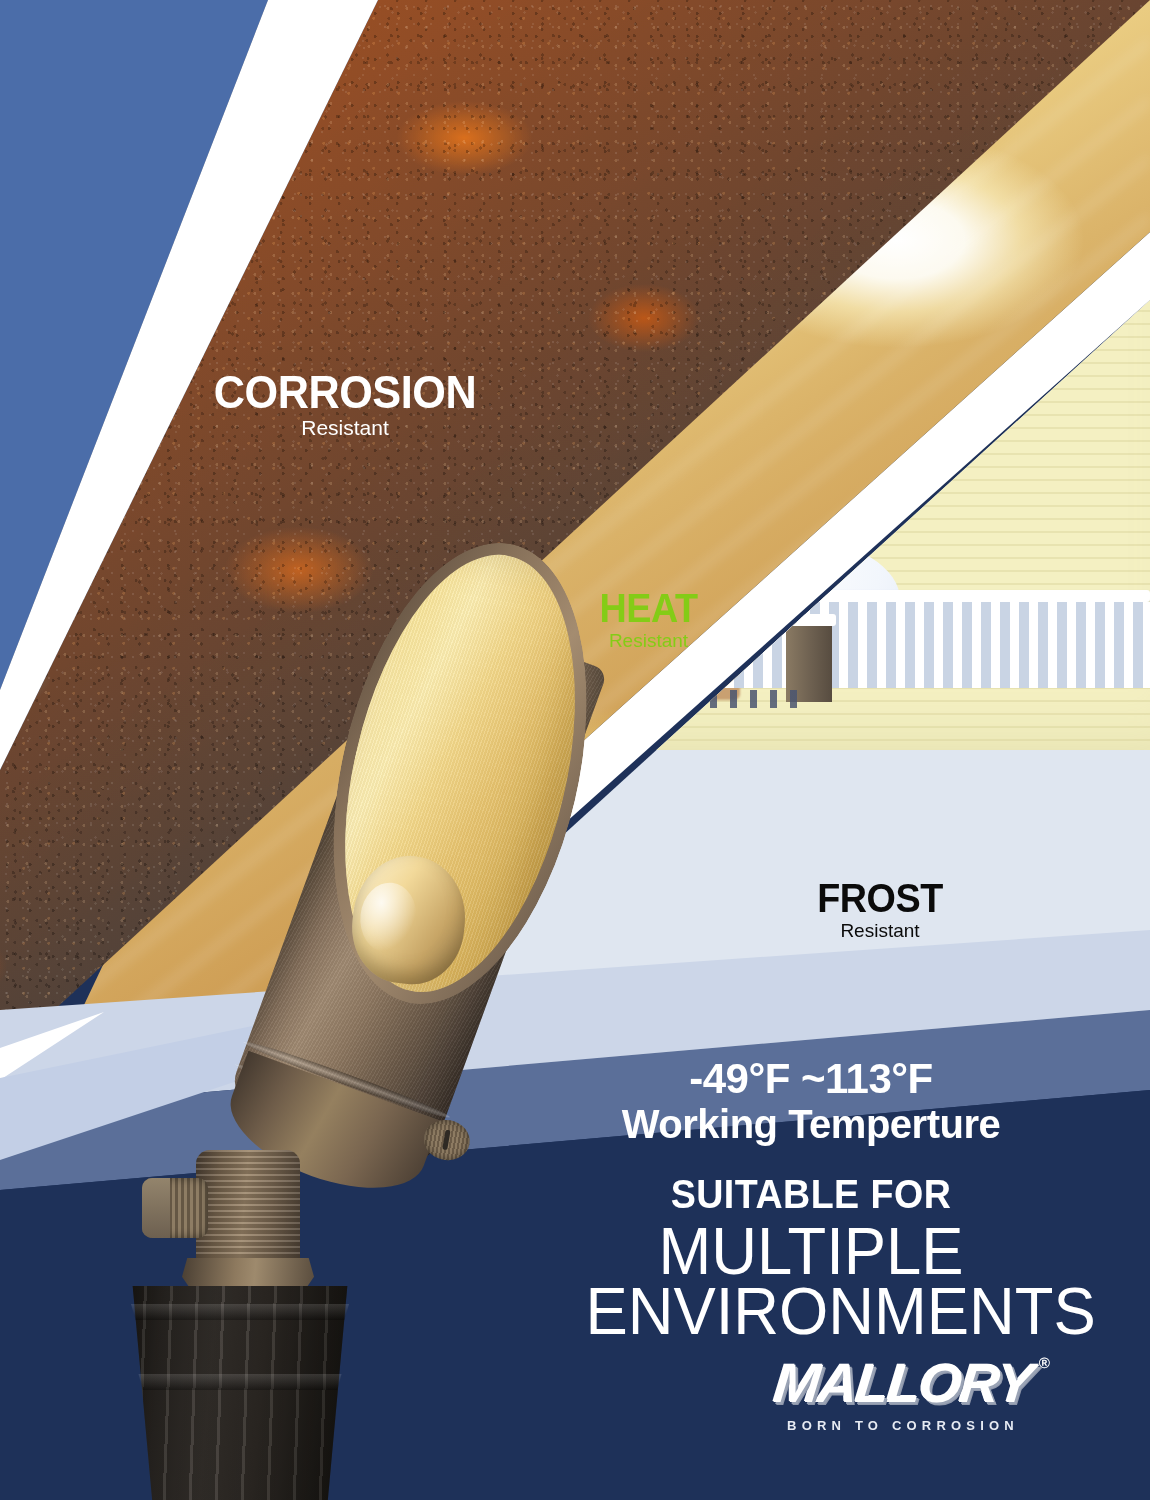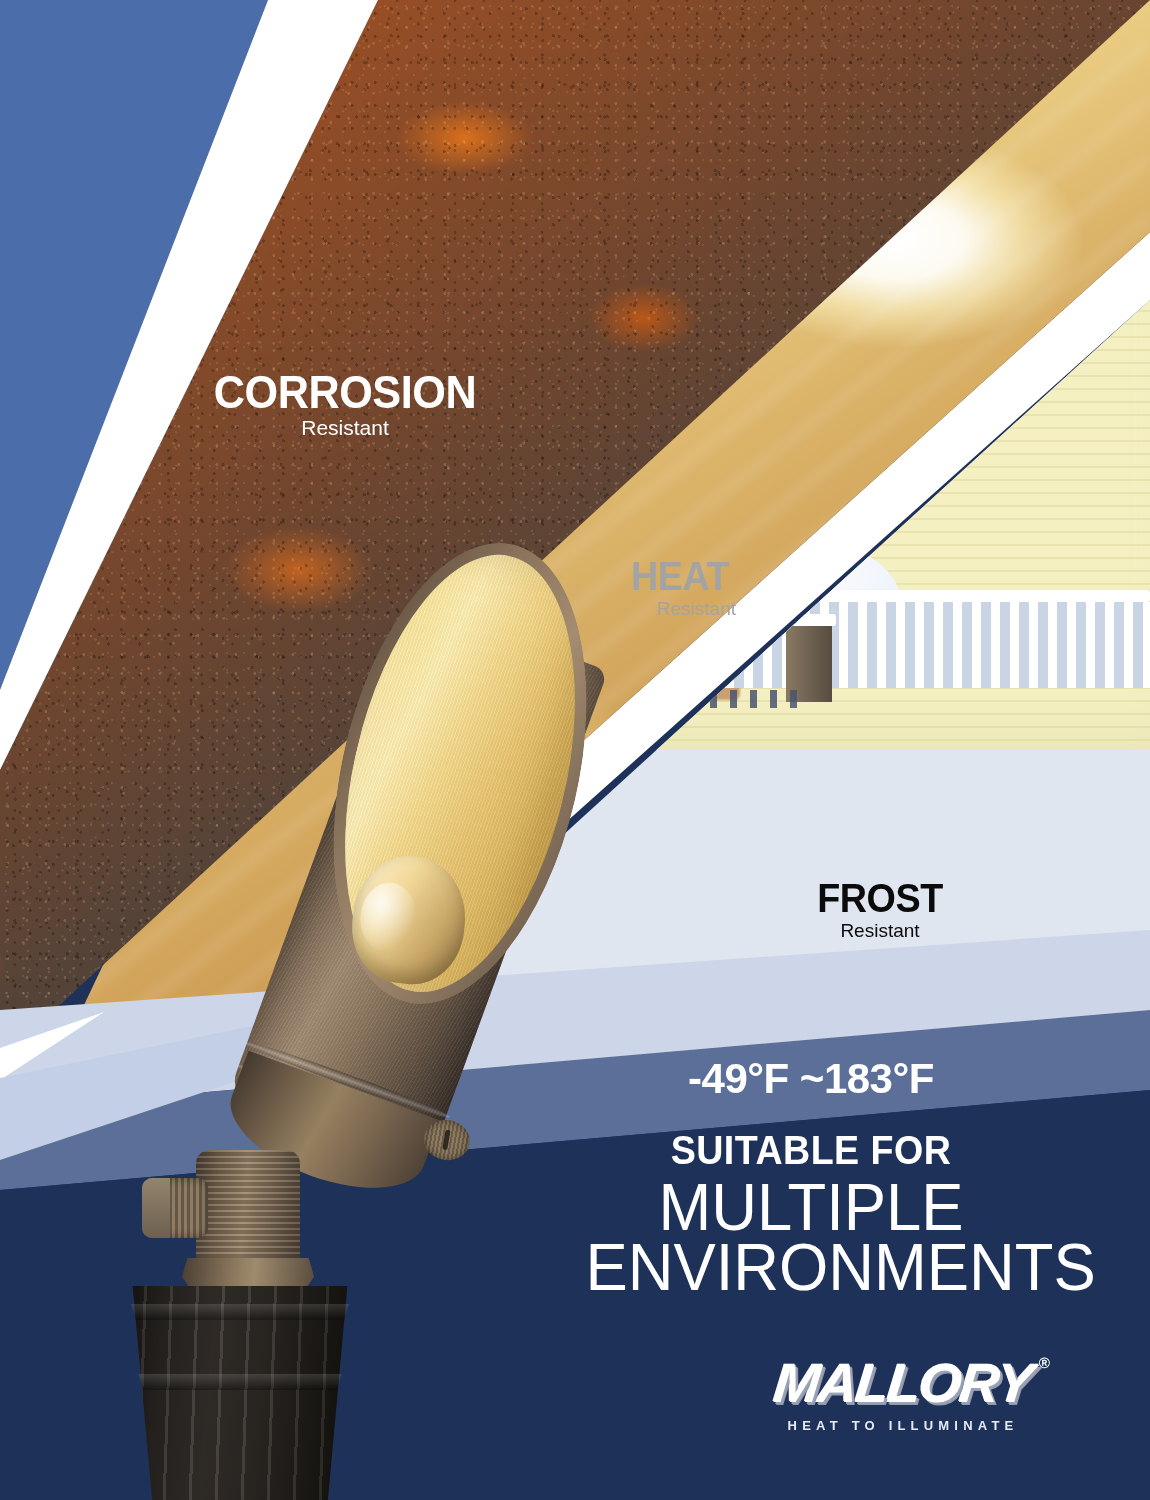--- a/index.html
+++ b/index.html
@@ -395,21 +395,21 @@
   .badge .small{
     display:block;
     font-weight:400;
     margin-top:2px;
   }
 
   #corrosion-badge{ left:200px; top:368px; width:290px; color:#ffffff; }
   #corrosion-badge .big  { font-size:47px; }
   #corrosion-badge .small{ font-size:21px; }
 
-  #heat-badge{ left:561px; top:556px; width:175px; color:#a3a3a3;text-align:right; }
+  #heat-badge{ left:561px; top:588px; width:175px; color:#84cc16; }
   #heat-badge .big  { font-size:41px; }
   #heat-badge .small{ font-size:19px; }
 
   #frost-badge{ left:795px; top:878px; width:170px; color:#0b0b0b; }
   #frost-badge .big  { font-size:41px; }
   #frost-badge .small{ font-size:19px; }
 
   
   .headline{
     position:absolute; right:104px; top:1058px; width:470px;
@@ -594,27 +594,28 @@
     <span class="big">HEAT</span>
     <span class="small">Resistant</span>
   </div>
 
   <div class="badge" id="frost-badge">
     <span class="big">FROST</span>
     <span class="small">Resistant</span>
   </div>
 
   <div class="headline">
-    <span class="temp-range">-49°F ~183°F</span>
+    <span class="temp-range">-49°F ~113°F</span>
+    <span class="temp-label">Working Temperture</span>
     <span class="suitable">SUITABLE FOR</span>
     <span class="multiple">MULTIPLE</span>
     <span class="environments">ENVIRONMENTS</span>
   </div>
 
   <div class="logo-wrap">
     <span class="logo-mark">
       <span>MALLORY</span>
       <span class="logo-reg">®</span>
     </span>
-    <span class="logo-tag">HEAT TO ILLUMINATE</span>
+    <span class="logo-tag">BORN TO CORROSION</span>
   </div>
 
 </div>
 
 </body></html>

